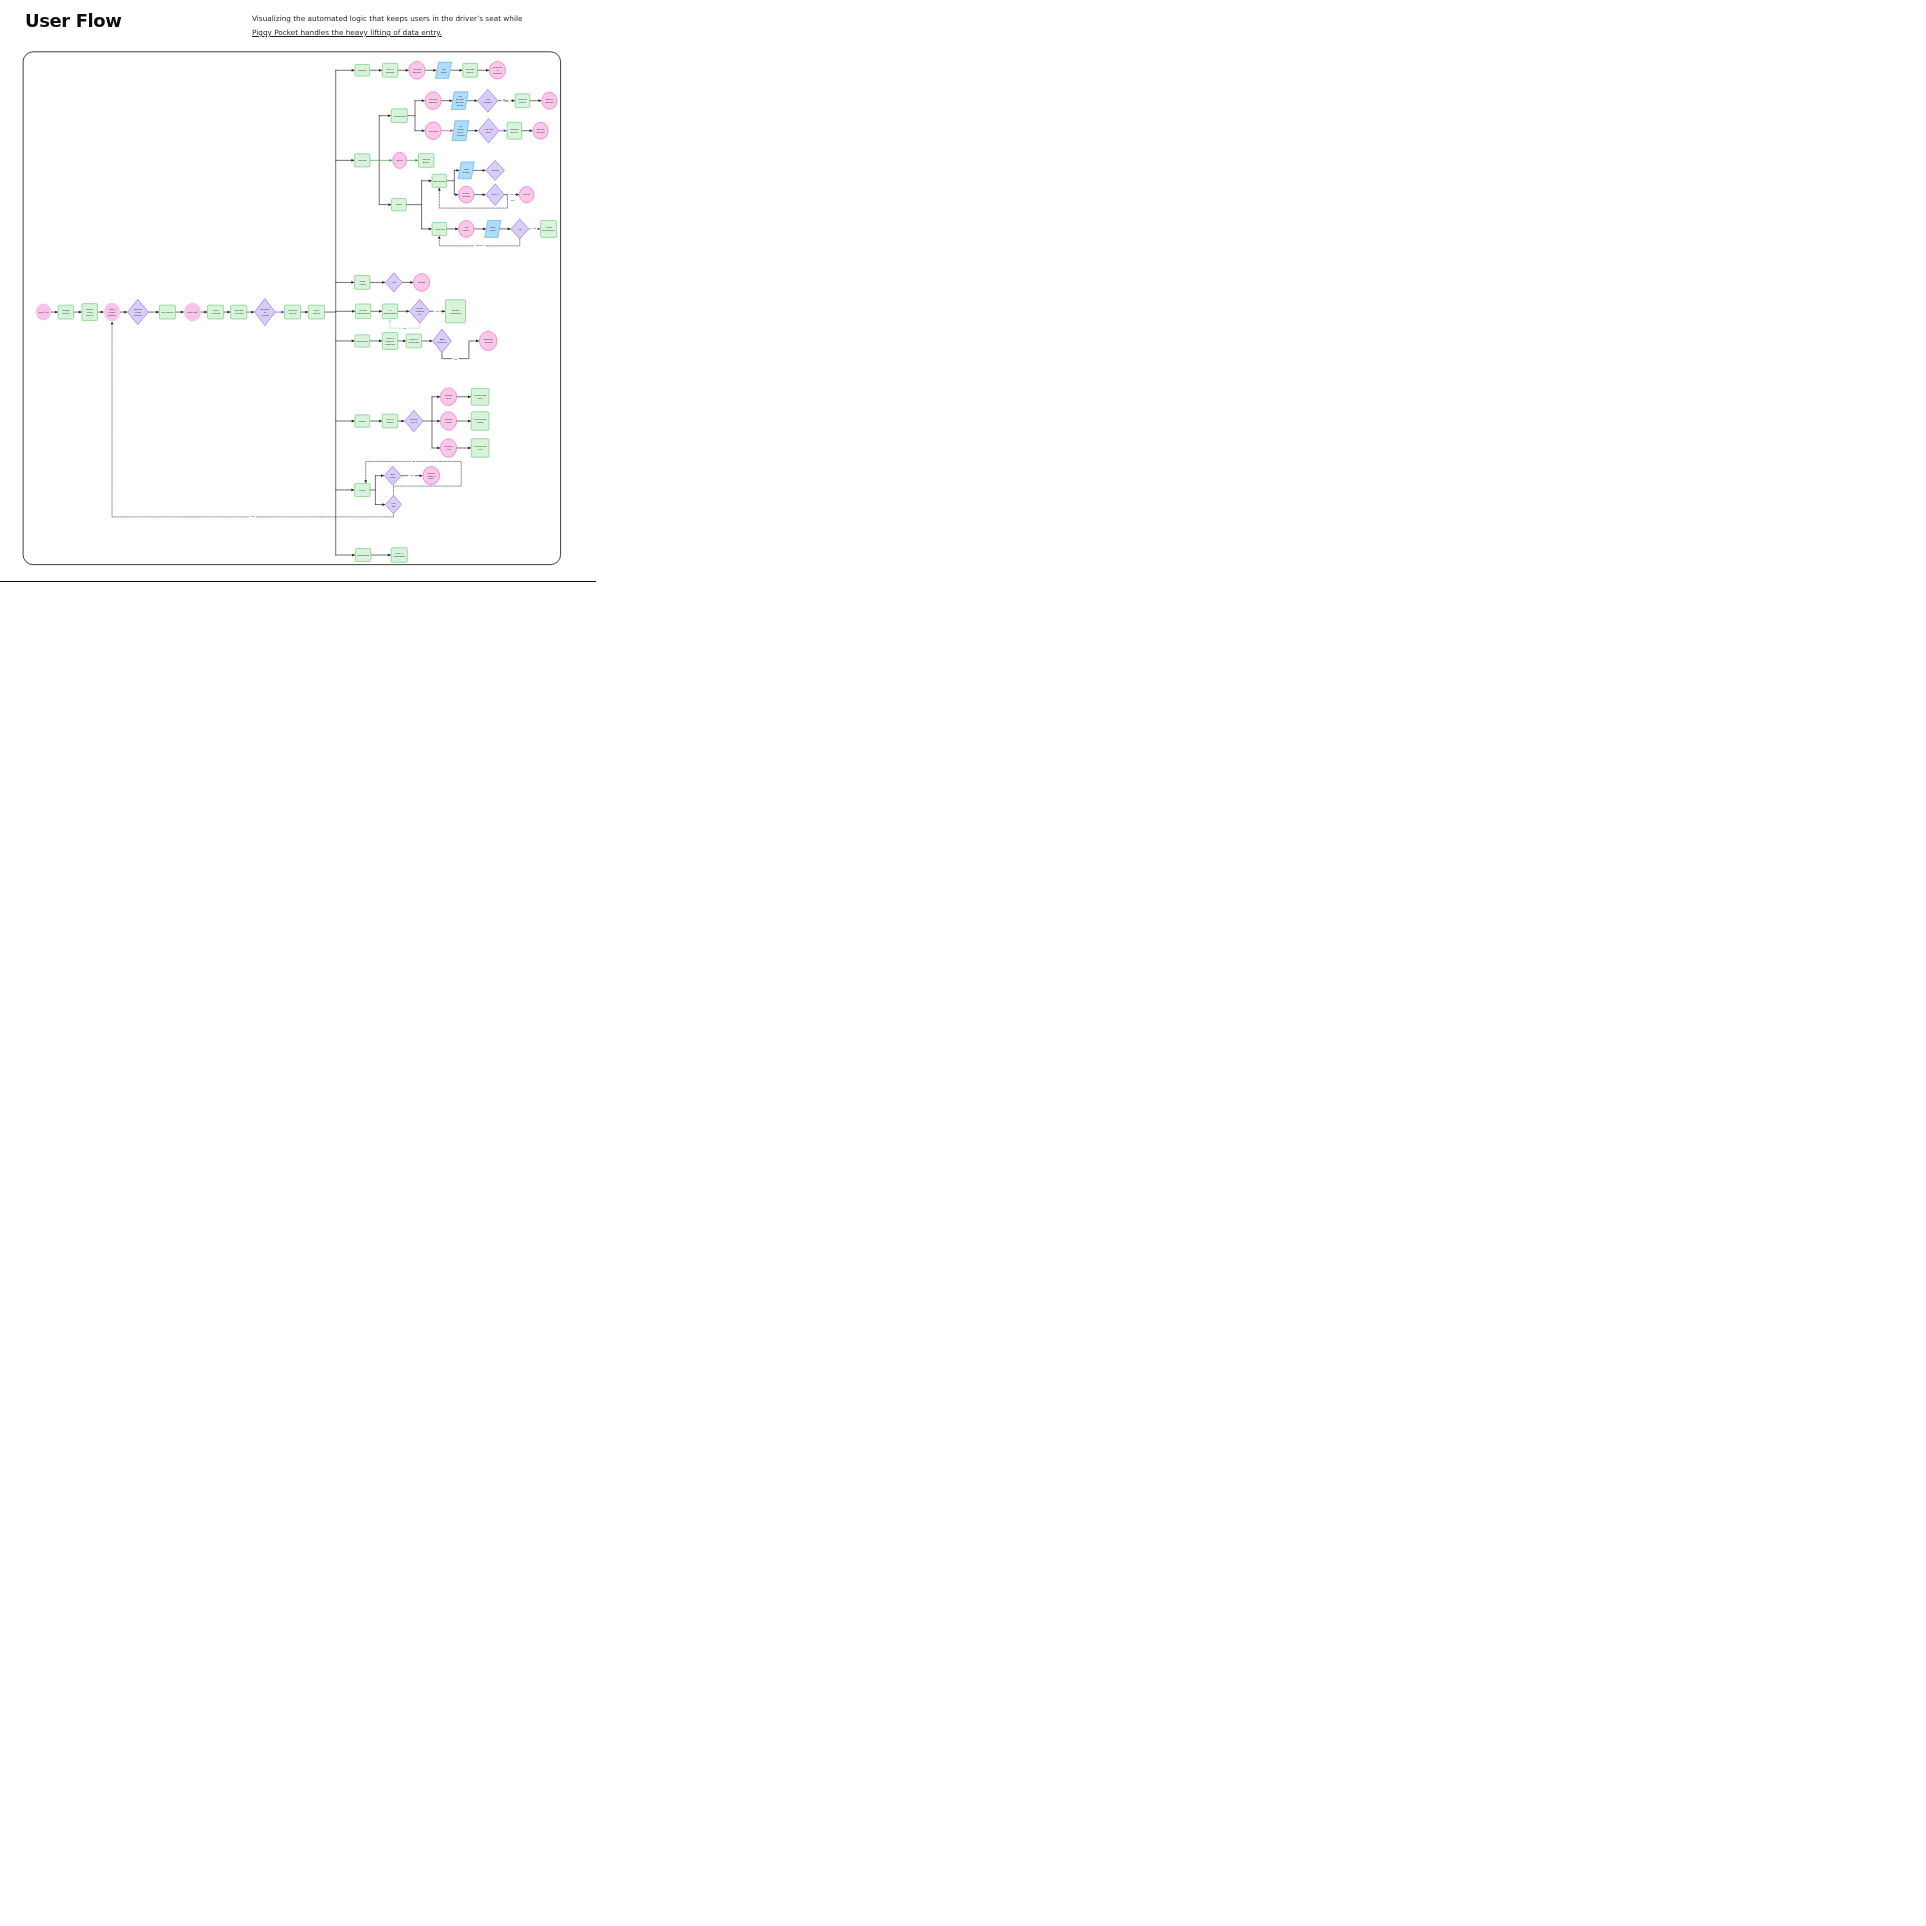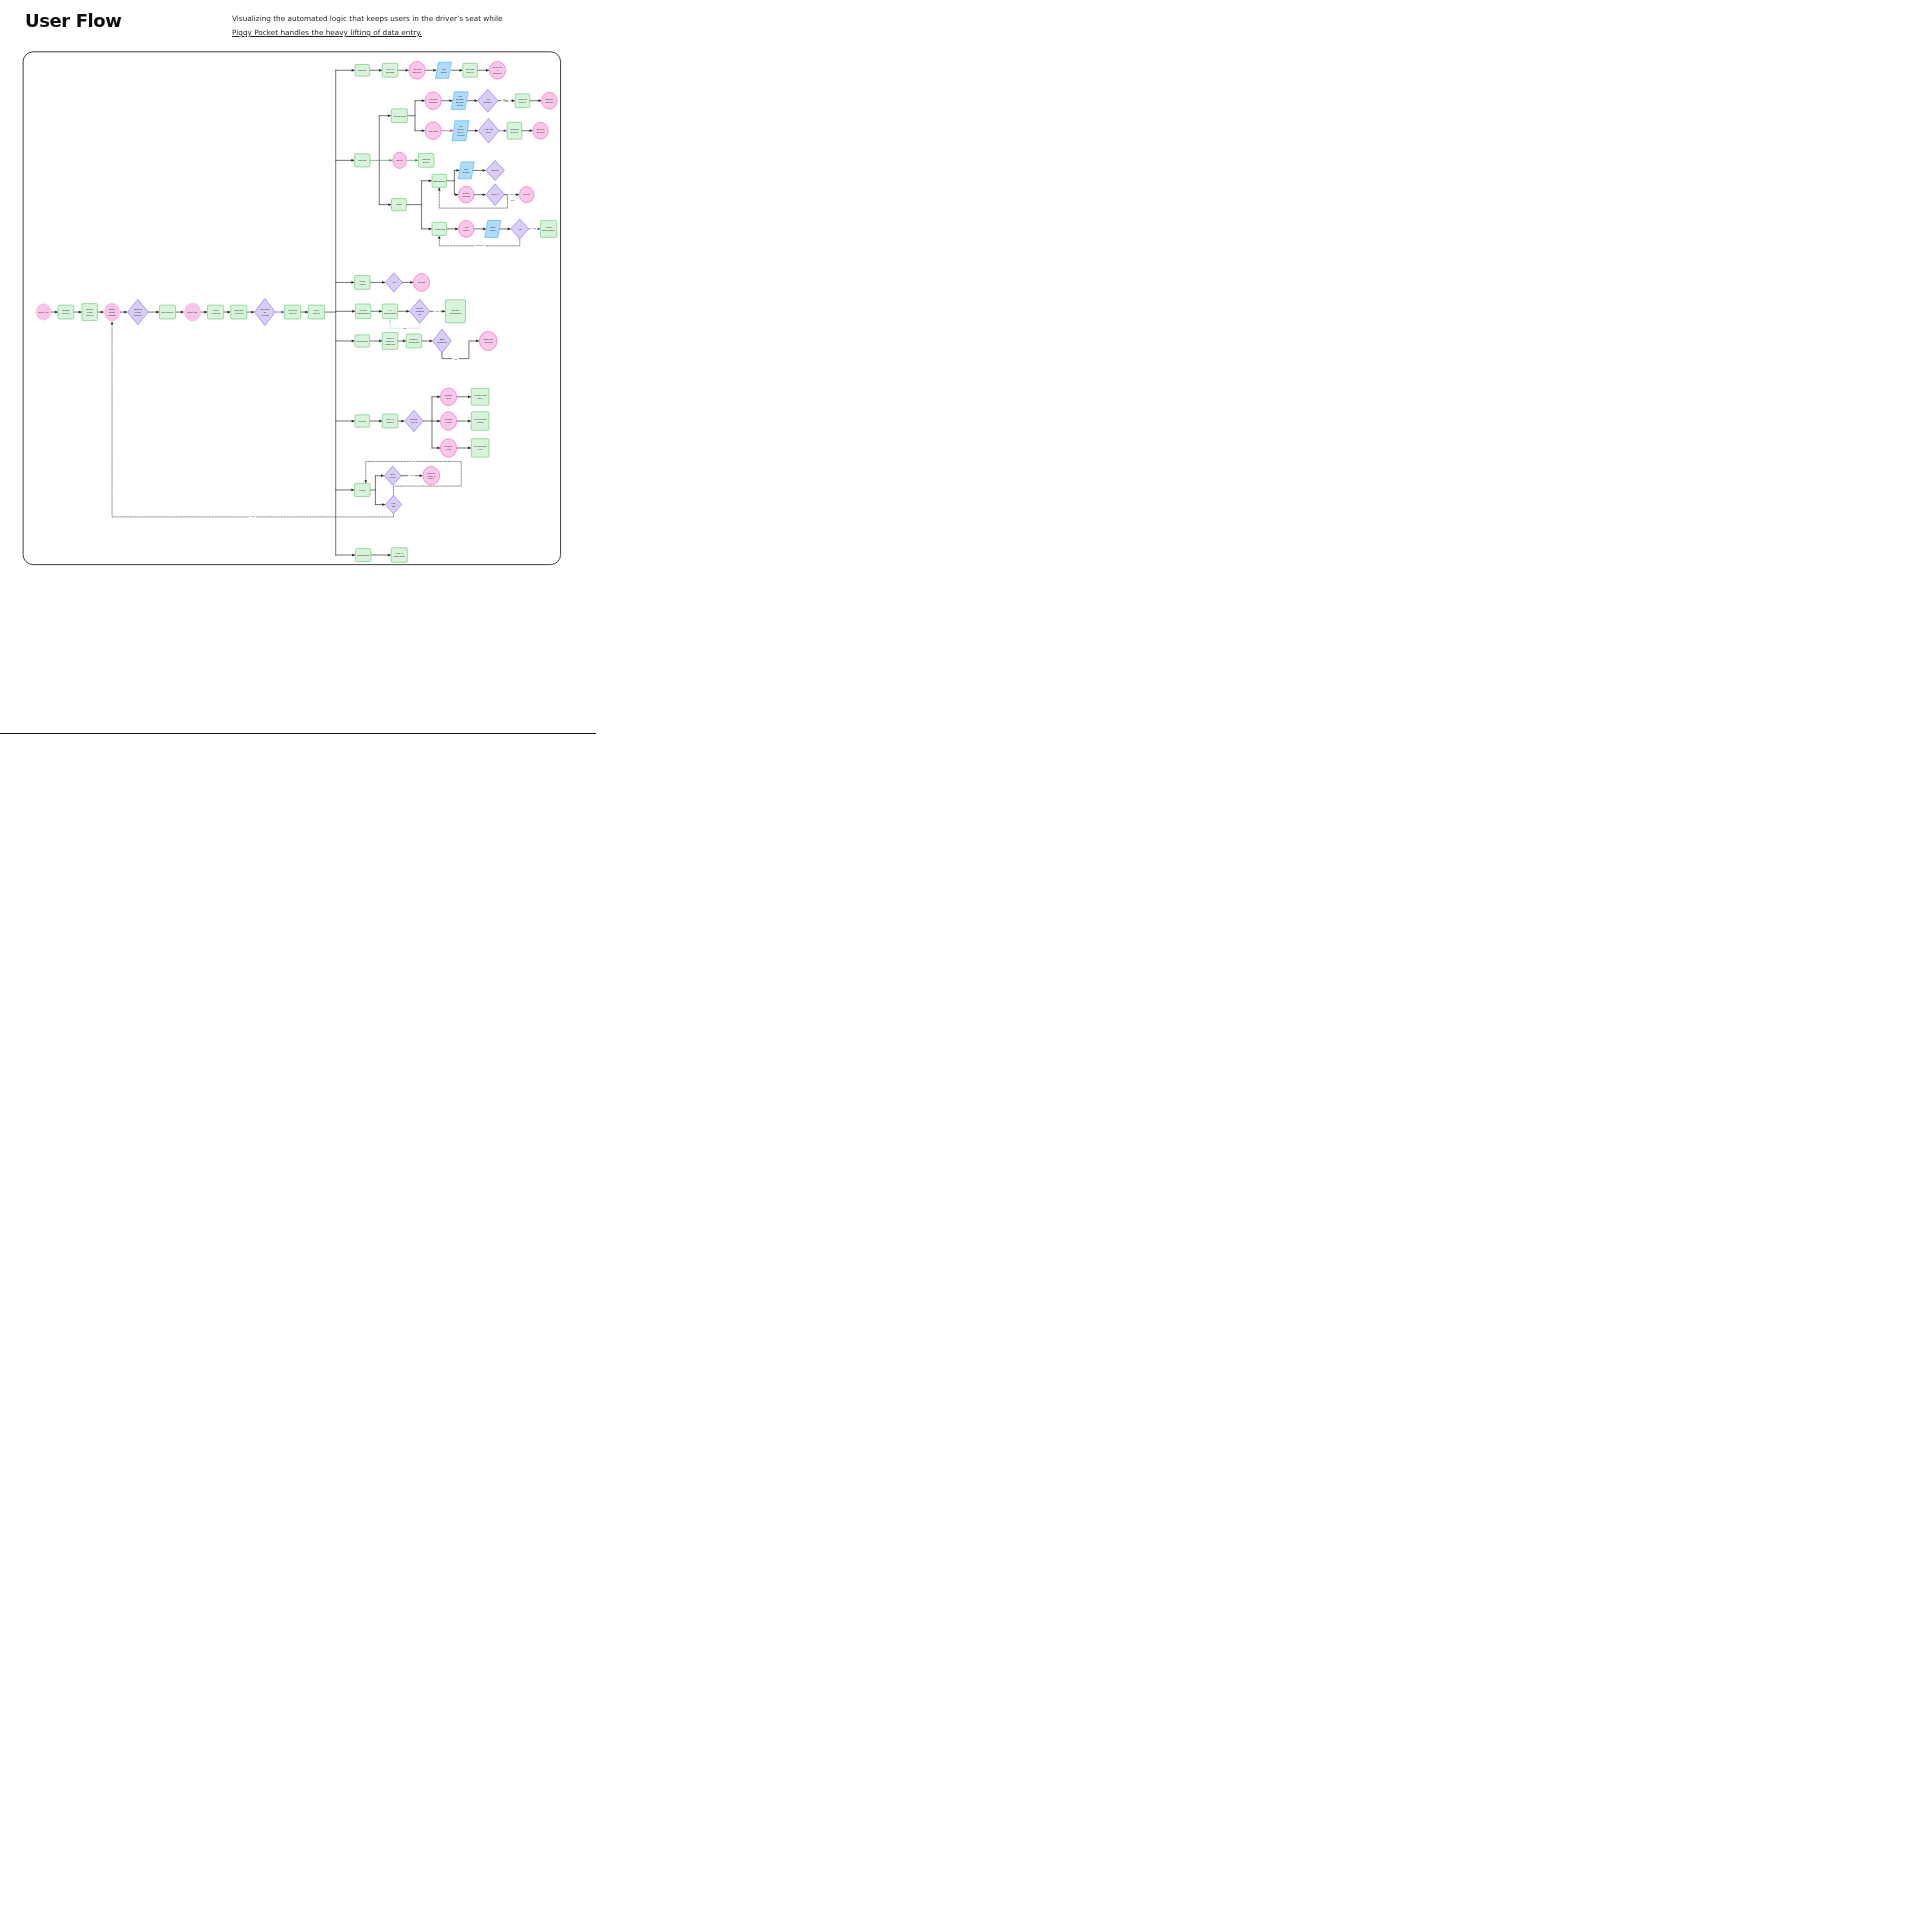--- a/index.html
+++ b/index.html
@@ -1,20 +1,20 @@
 <!DOCTYPE html>
 <html style="font-size:6.2px"><head>
 <meta charset="utf-8">
 <style>
   html,body{margin:0;padding:0;background:#ffffff;}
-  #page{position:relative;width:596px;height:734px;background:#ffffff;overflow:hidden;
+  #page{position:relative;width:596px;height:582px;background:#ffffff;overflow:hidden;
         font-family:"Liberation Sans",sans-serif;}
   #title{position:absolute;left:25px;top:10px;font-size:18px;font-weight:800;color:#0d0d0d;
          letter-spacing:-0.4px;font-family:"DejaVu Sans","Liberation Sans",sans-serif;}
-  .sub{position:absolute;left:232px;font-size:7.3px;font-weight:500;color:#1f1f1f;
+  .sub{position:absolute;left:252px;font-size:7.3px;font-weight:500;color:#1f1f1f;
        font-family:"DejaVu Sans","Liberation Sans",sans-serif;}
   #sub1{top:14px;} #sub2{top:28px;text-decoration:underline;}
   #diagram-host{position:absolute;left:0;top:0;width:596px;height:566px;}
   svg text{font-family:"Liberation Sans",sans-serif;}
   #bottom-strip{position:absolute;left:0;right:0;bottom:0;height:1.2px;background:#101010;}
 </style>
 </head>
 <body>
 
 <div id="page">

